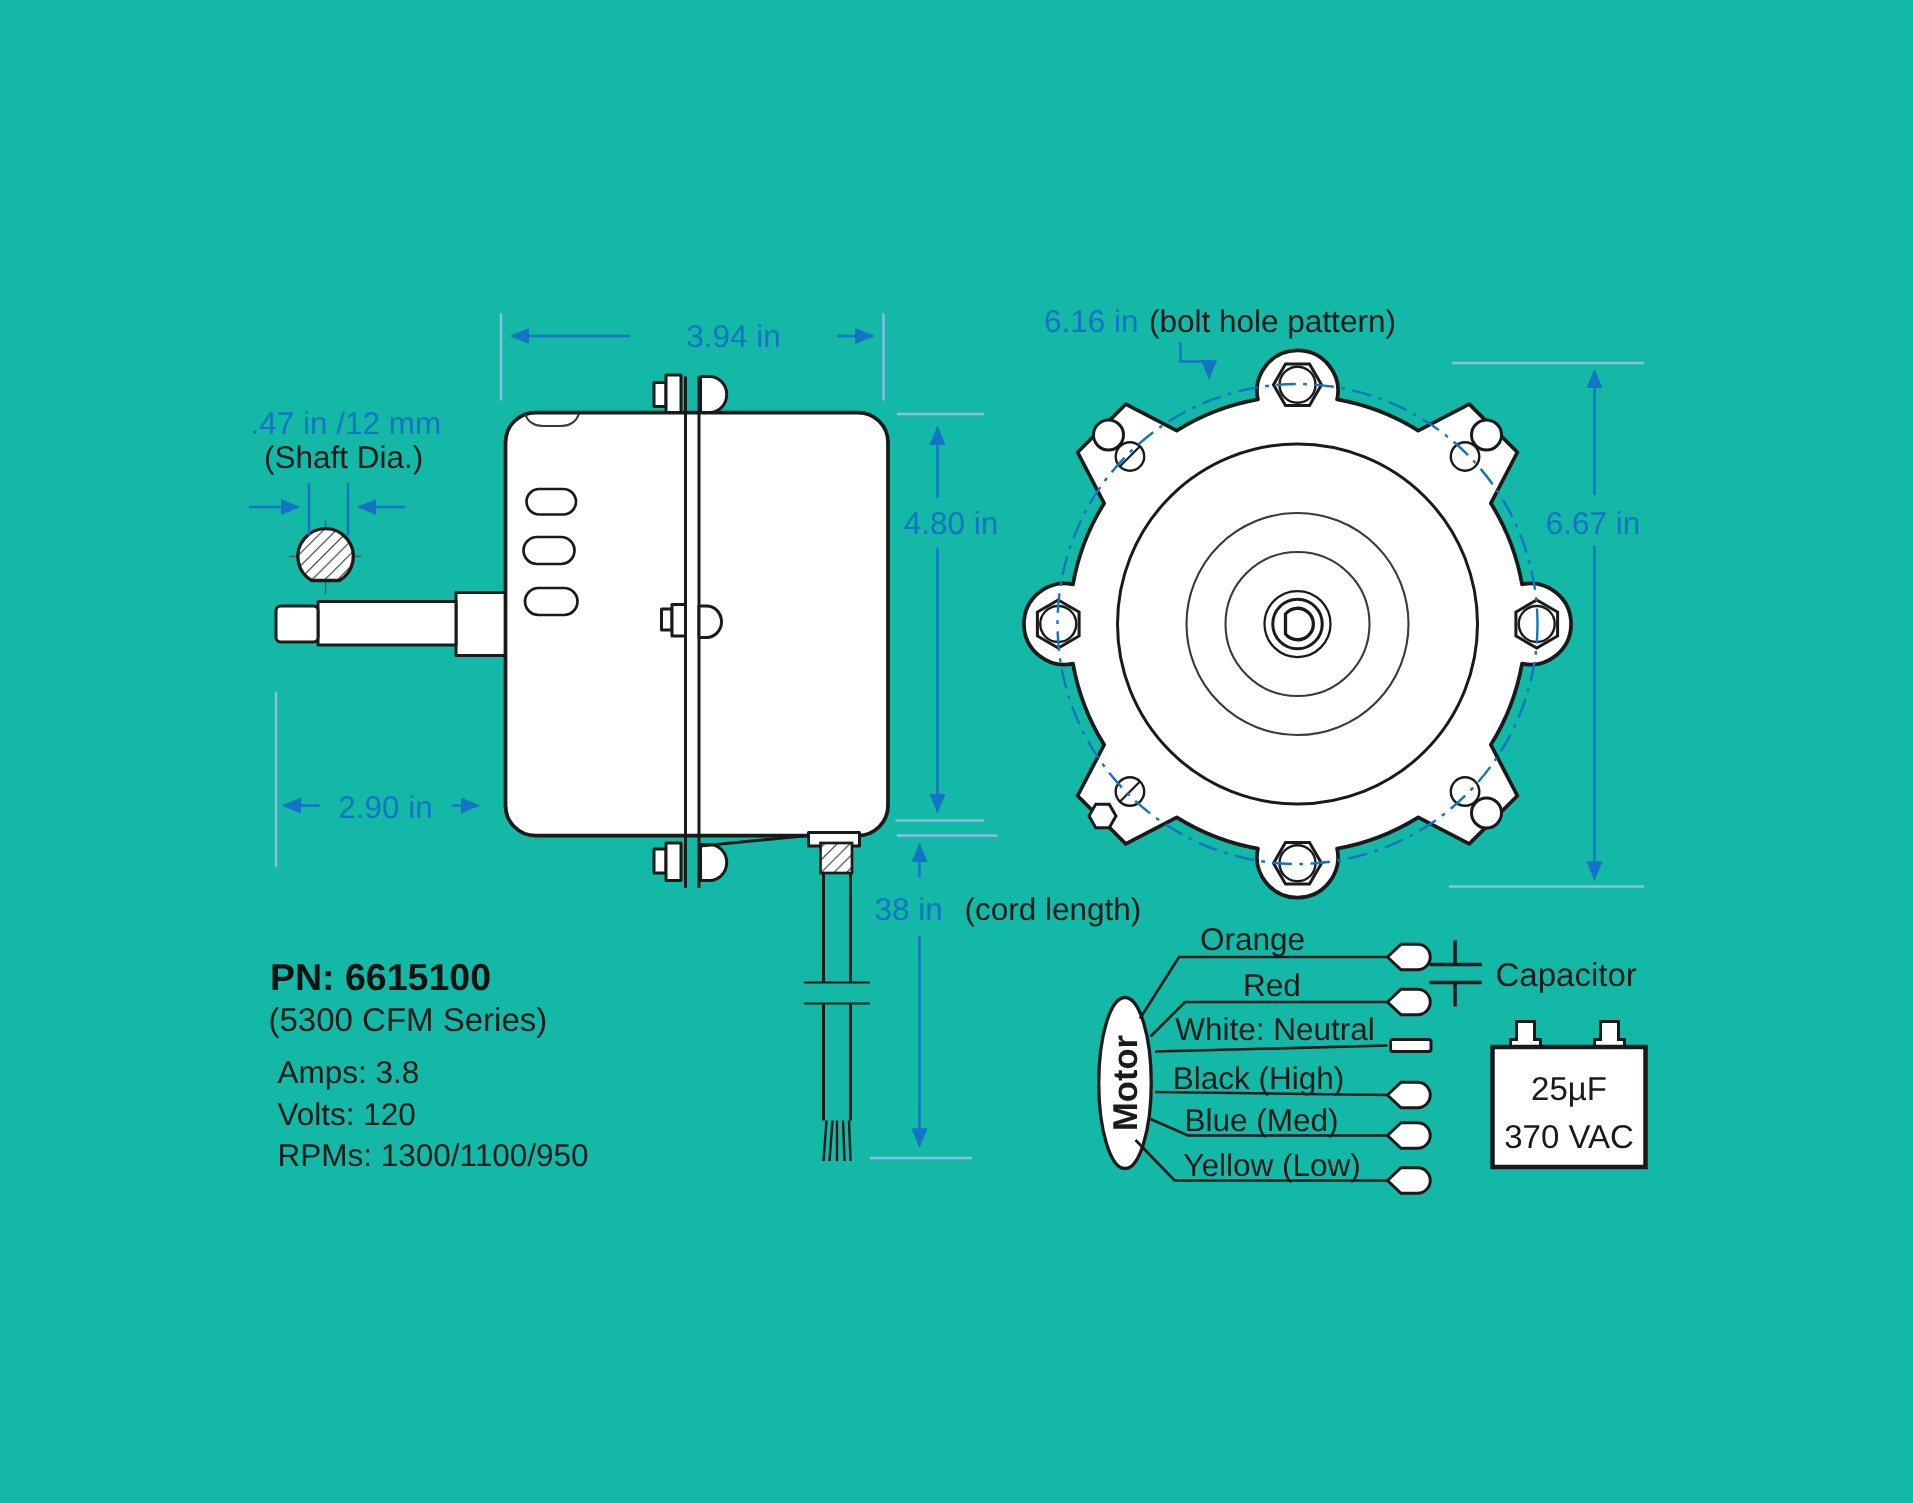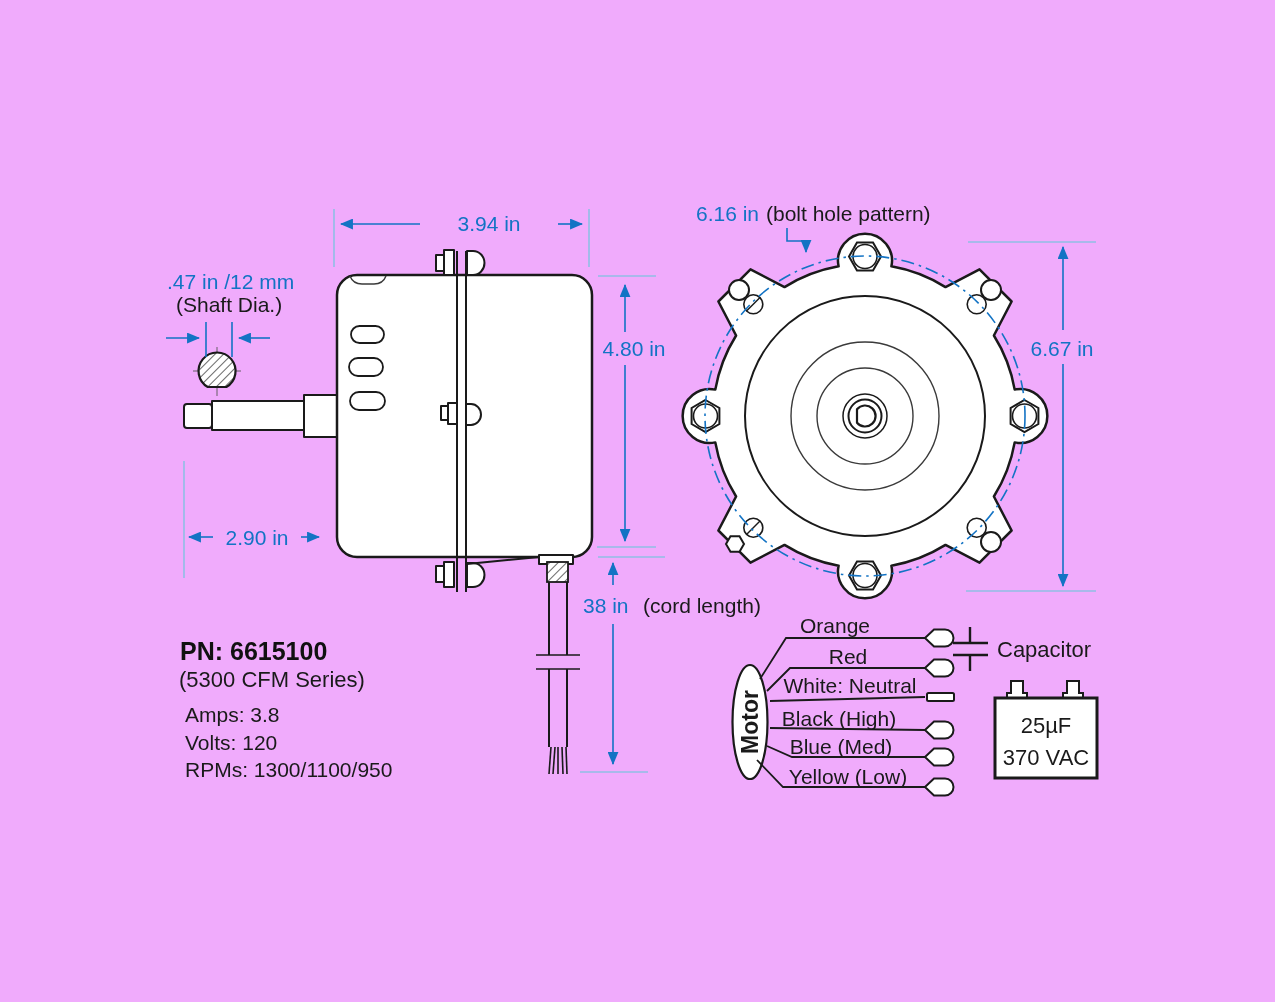--- a/index.html
+++ b/index.html
@@ -1,21 +1,21 @@
 <!DOCTYPE html>
 <html style="--blue: #1373C4; --lblue: #90BEE4; --ink: #1a1a1a;"><head>
 <meta charset="utf-8">
 <style>
   :root{
     --blue:#1373C4;
     --lblue:#90BEE4;
     --ink:#1a1a1a;
   }
   html,body{margin:0;padding:0;background:#fff;}
-  .canvas{position:relative;width:1275px;height:1002px;background:#f0abfc;overflow:hidden;
+  .canvas{position:relative;width:1275px;height:1002px;background:#14b8a6;overflow:hidden;
           font-family:"Liberation Sans",sans-serif;}
   svg text{font-family:"Liberation Sans",sans-serif;}
   .outline{fill:#fff;stroke:var(--ink);stroke-width:2.5;stroke-linejoin:round;}
   .part   {fill:#fff;stroke:var(--ink);stroke-width:2;stroke-linejoin:round;}
   .thin   {fill:none;stroke:#3a3a3a;stroke-width:1.4;}
   .wire   {fill:none;stroke:var(--ink);stroke-width:1.8;}
   .dim    {stroke:var(--blue);stroke-width:1.6;fill:none;}
   .ext    {stroke:var(--lblue);stroke-width:1.6;fill:none;}
   .dash   {stroke:var(--blue);stroke-width:1.6;fill:none;stroke-dasharray:13 5 2.5 5;}
   .tblue  {fill:var(--blue);font-size:21px;}

